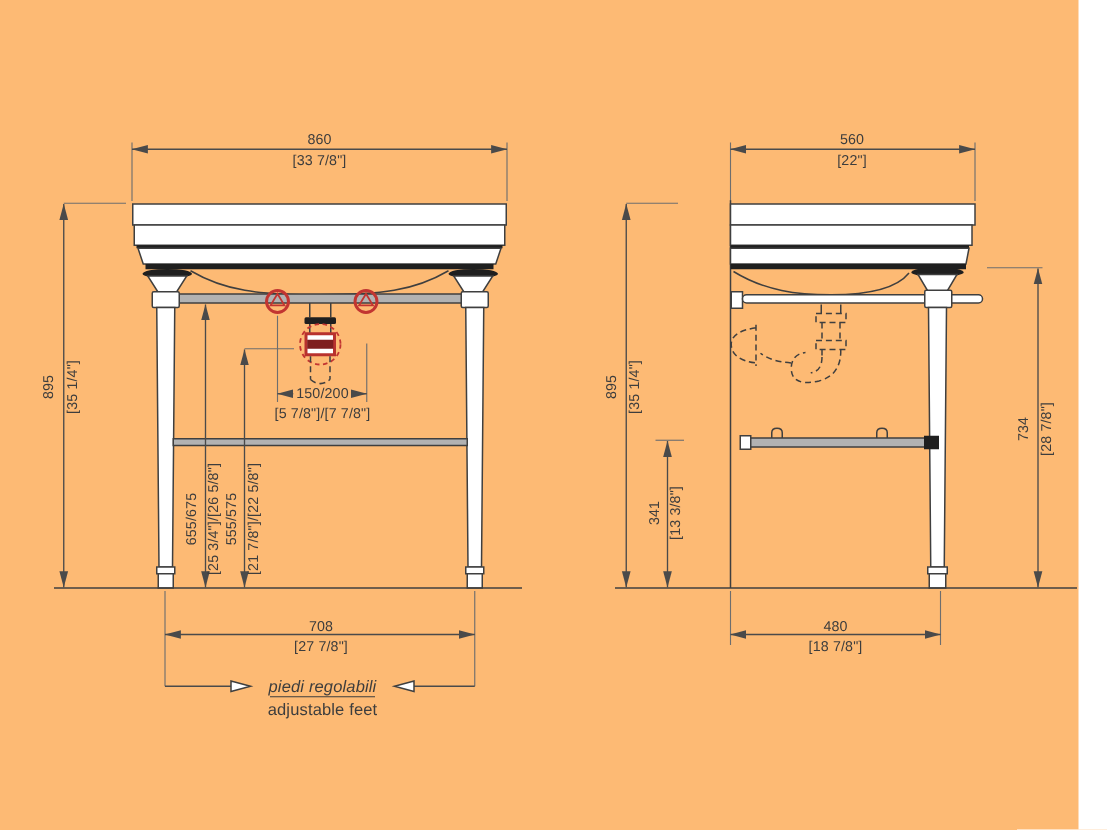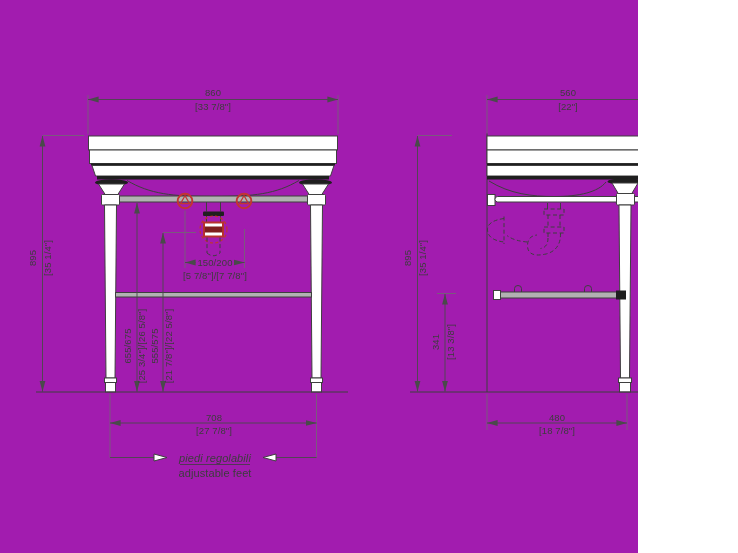--- a/index.html
+++ b/index.html
@@ -1,16 +1,16 @@
 <!DOCTYPE html>
 <html><head>
 <meta charset="utf-8">
 <style>
   html,body{margin:0;padding:0;background:#ffffff;}
-  .canvas{width:638px;height:553px;background:#a21caf;position:relative;overflow:hidden;
+  .canvas{width:719px;height:553px;background:#fdba74;position:relative;overflow:hidden;
           font-family:"Liberation Sans",sans-serif;}
   svg text{font-family:"Liberation Sans",sans-serif;font-size:9.5px;fill:#3d3d3d;letter-spacing:0.1px;}
   svg text.t-note{font-size:11px;}
   svg text.it{font-style:italic;}
   .ln{stroke:#3f3f3f;stroke-width:1;fill:none;}
   .thin{stroke:#6e6e6e;stroke-width:0.75;fill:none;}
   .dim{stroke:#4a4a4a;stroke-width:0.9;fill:none;}
   .dsh{stroke:#3f3f3f;stroke-width:1;fill:none;stroke-dasharray:4 2.6;}
   .reddsh{stroke:#c23531;stroke-width:1.2;fill:none;stroke-dasharray:3 2.4;}
   .grayfill{fill:#b2b2b2;stroke:#3f3f3f;stroke-width:1;}

